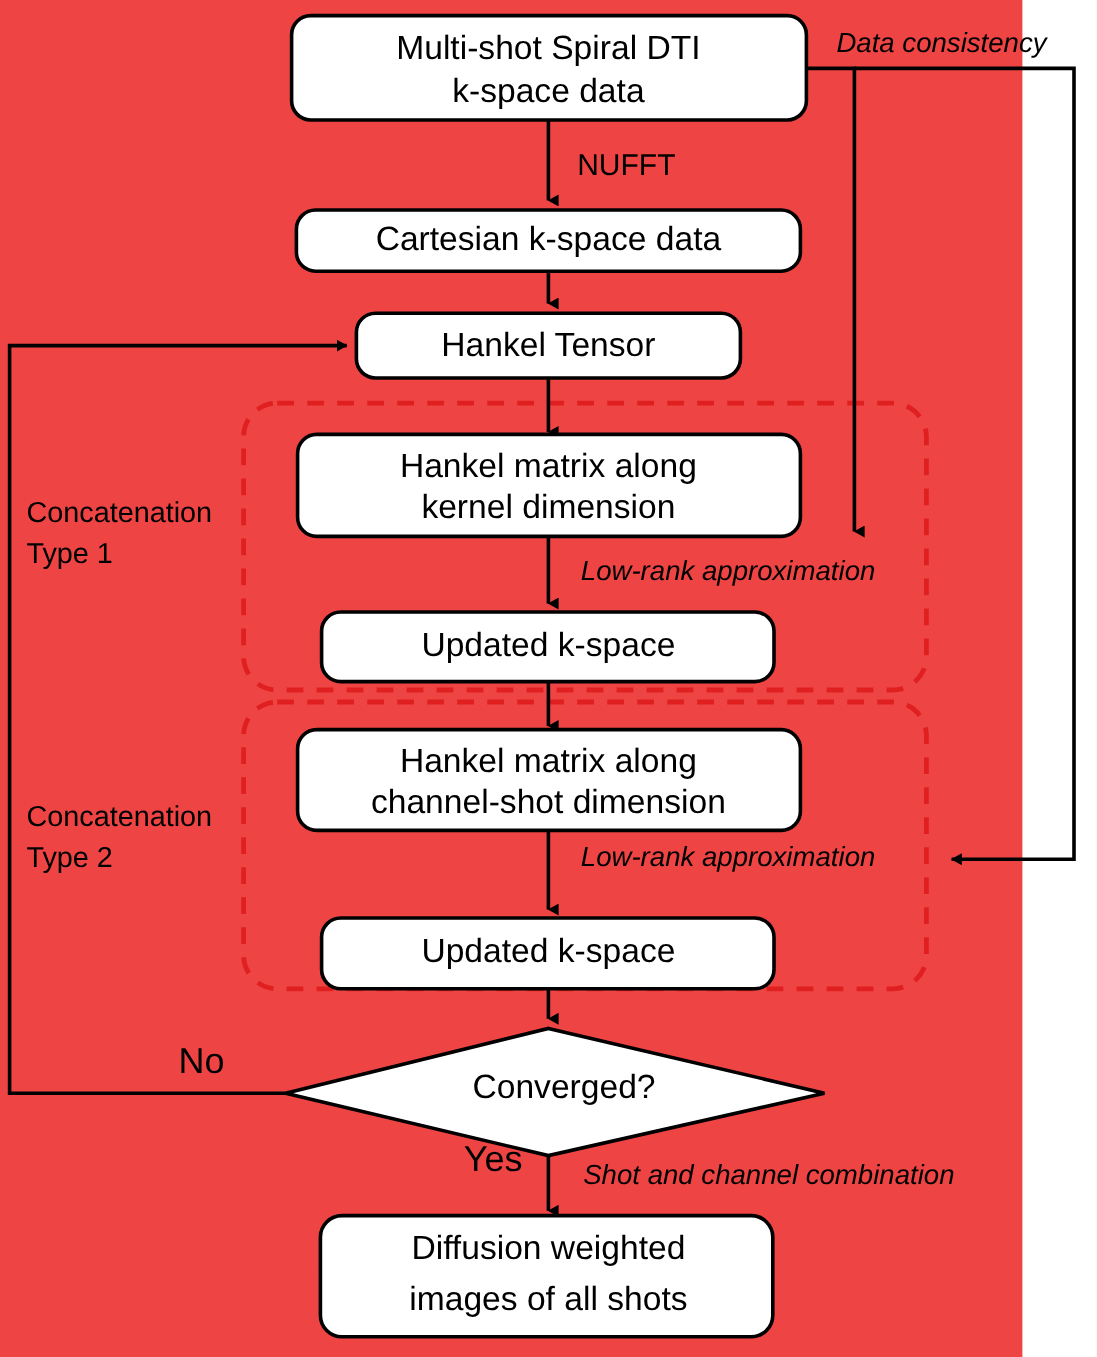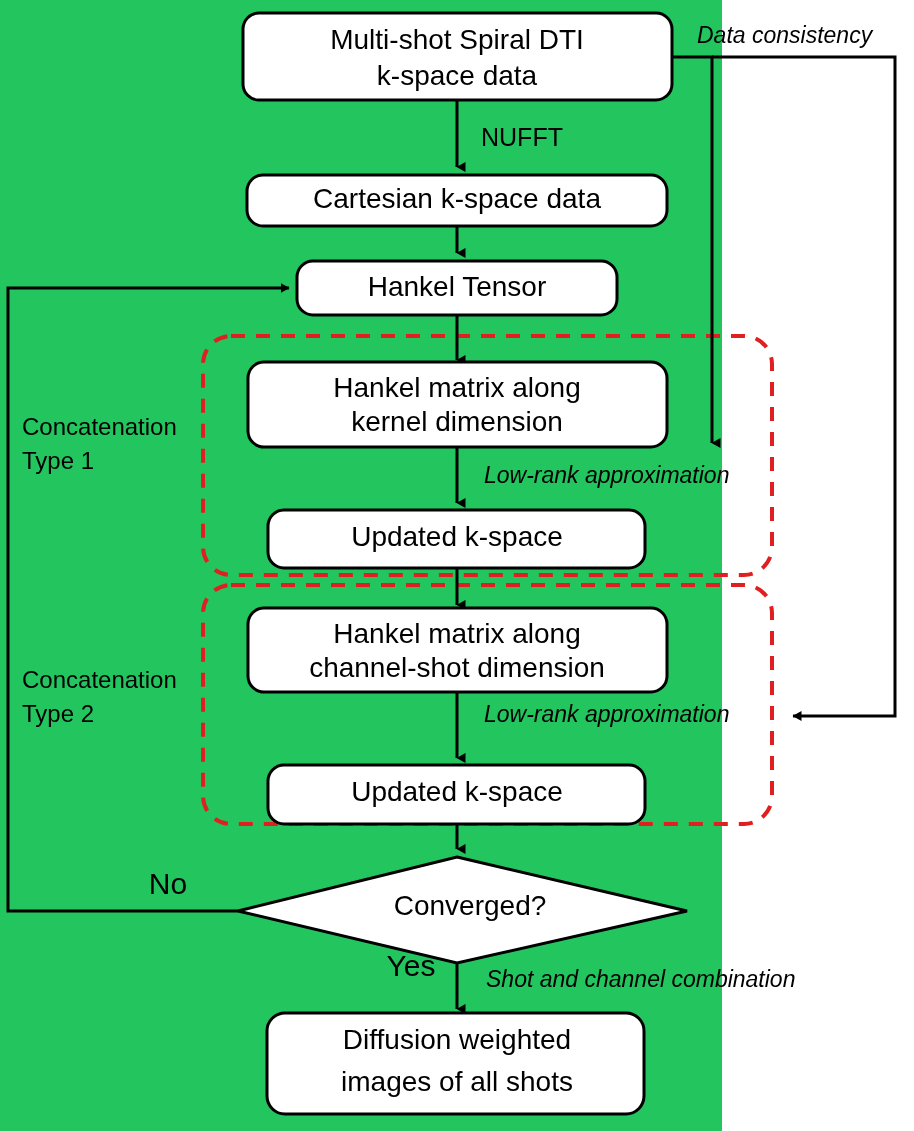--- a/index.html
+++ b/index.html
@@ -8,23 +8,23 @@
     background: #ffffff;
   }
   body {
     width: 914px;
     height: 1131px;
     font-family: "Liberation Sans", sans-serif;
     overflow: hidden;
   }
   #flowchart-root {
     position: relative;
-    width: 722px;
+    width: 852px;
     height: 1131px;
-    background: #22c55e;
+    background: #ef4444;
   }
   svg.diagram {
     display: block;
     width: 914px;
     height: 1131px;
   }
   .node-box {
     fill: #ffffff;
     stroke: #000000;
     stroke-width: 3;

